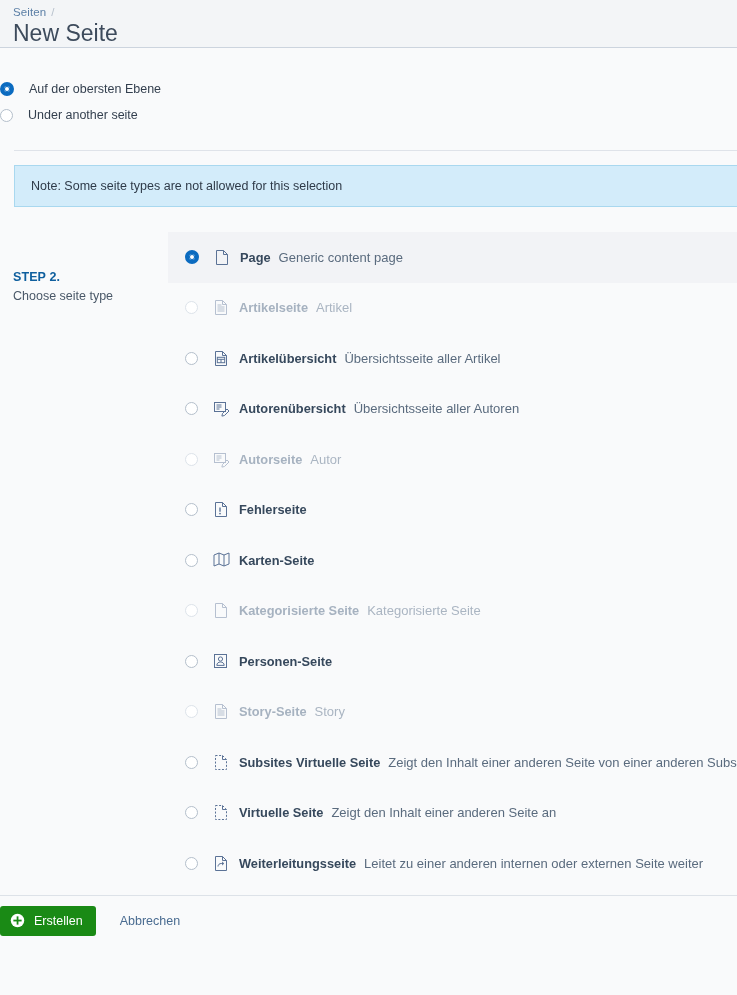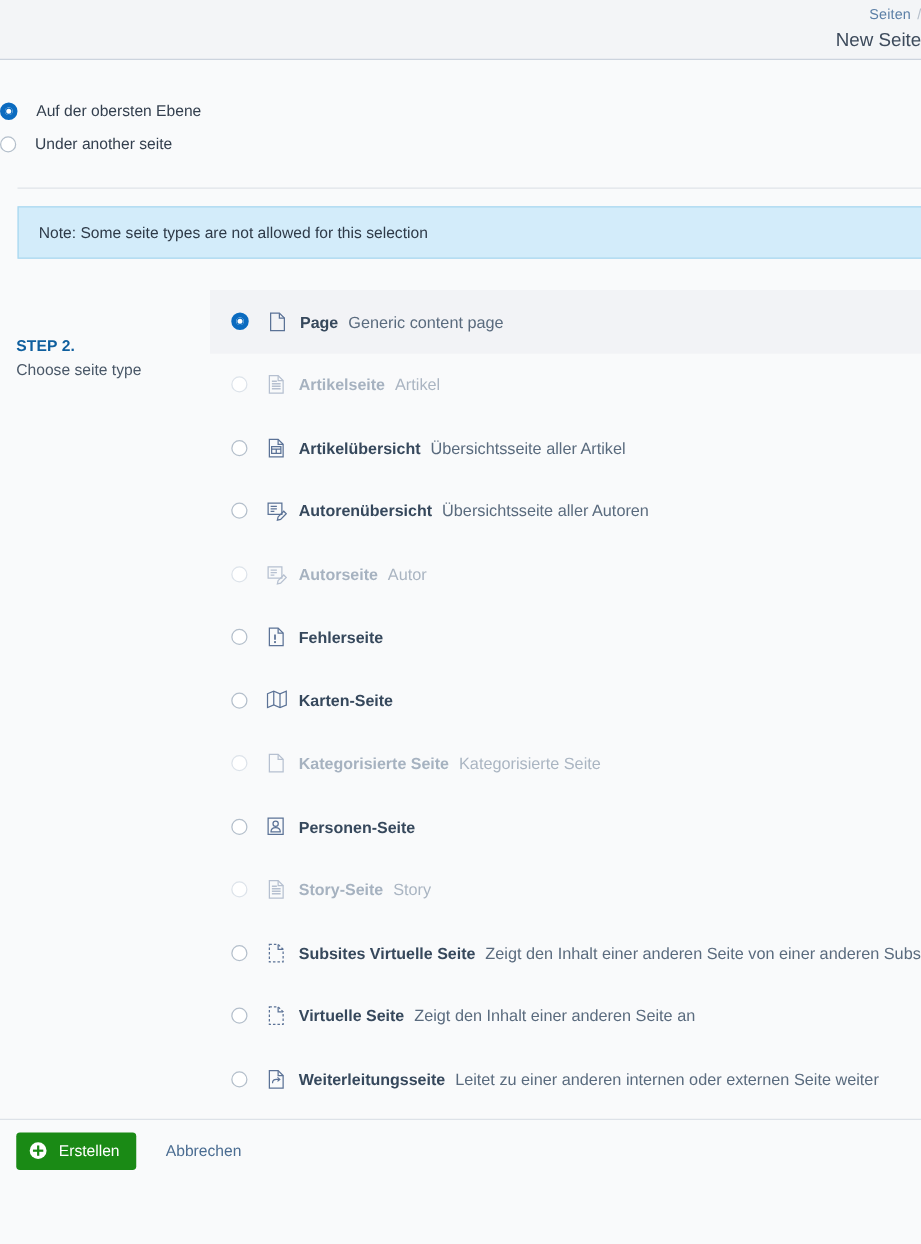--- a/index.html
+++ b/index.html
@@ -10,34 +10,33 @@
     font-family: "Liberation Sans", sans-serif;
     overflow: hidden;
   }
 
   
   .doc-header {
     background: #f3f5f7;
     border-bottom: 1px solid #ccd4de;
     padding: 5px 0 7px 13px;
     height: 48px;
-    text-align: right;
   }
   .breadcrumb {
     font-size: 11.5px;
     color: #5b7fa6;
     line-height: 15px;
     letter-spacing: .1px;
   }
   .breadcrumb .sep {
     color: #b6c0cc;
     margin-left: 5px;
   }
   .page-title {
-    font-size: 15px;
+    font-size: 23px;
     color: #3d4b5c;
     line-height: 24px;
     margin-top: 1px;
     font-weight: 400;
   }
 
   
   .body-wrap {
     background: #f9fafb;
     position: relative;
@@ -167,21 +166,20 @@
   
   .footer {
     position: absolute;
     left: 0; bottom: 0;
     width: 737px;
     height: 50px;
     border-top: 1px solid #dde2e8;
     background: #f9fafb;
     display: flex;
     align-items: center;
-    padding-left: 13px;
     margin-top: 28px;
   }
   .btn-create {
     background: #1a8a15;
     color: #fff;
     border: none;
     border-radius: 3px;
     height: 30px;
     padding: 0 13px 0 10px;
     display: flex;

